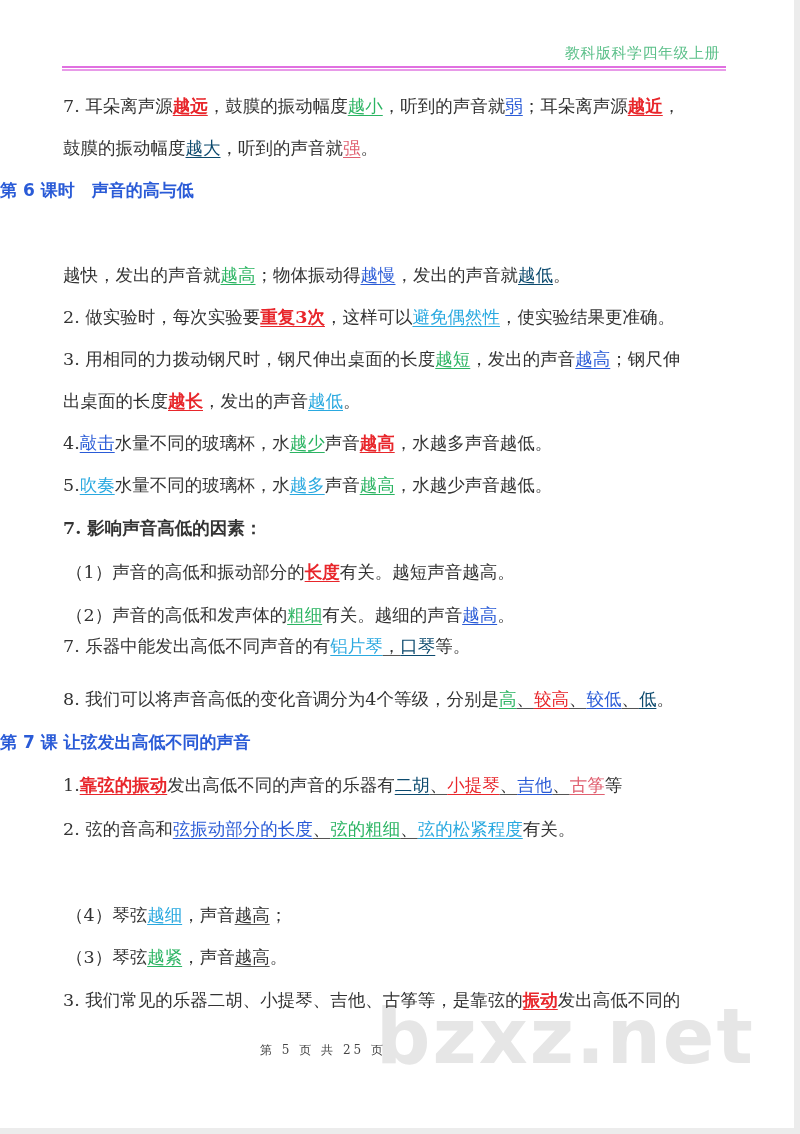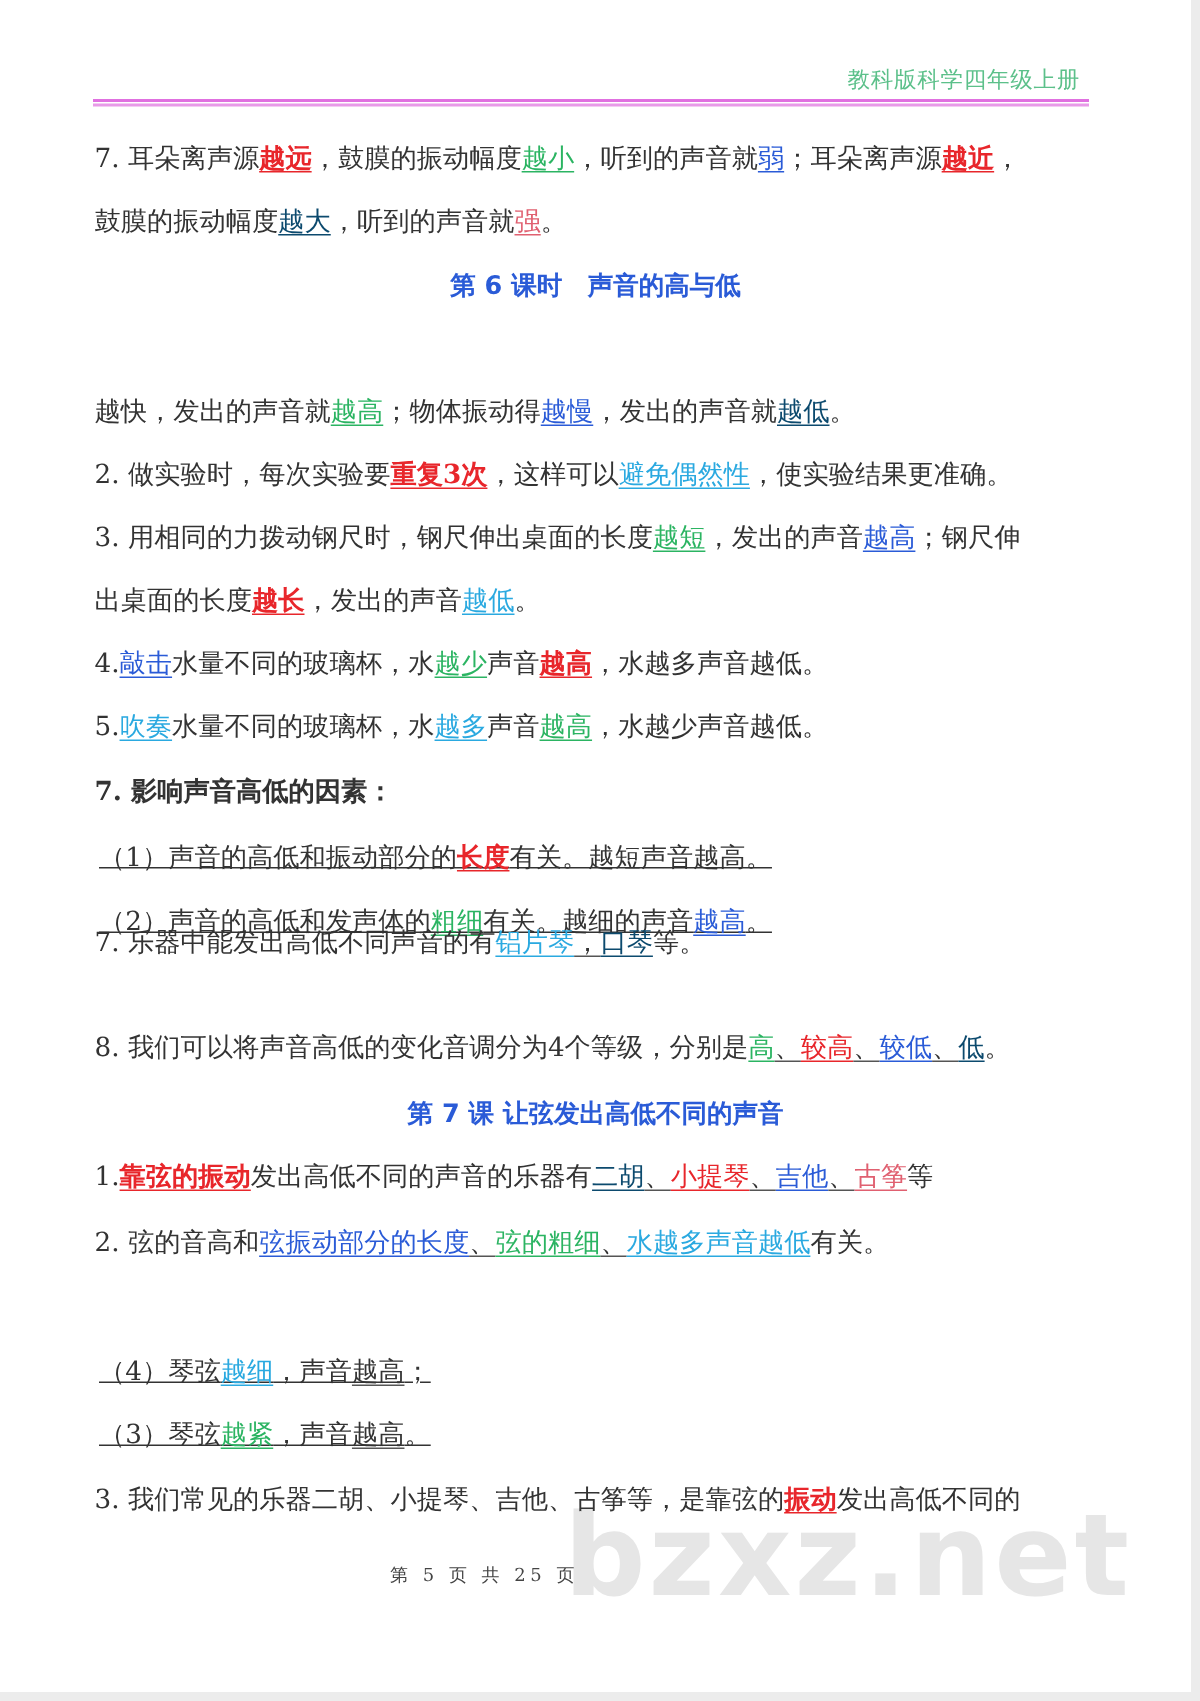--- a/index.html
+++ b/index.html
@@ -3,22 +3,22 @@
 <meta charset="utf-8">
 <style>
   html, body { margin:0; padding:0; }
   body { width:800px; height:1134px; background:#ececec; position:relative; overflow:hidden;
          font-family:"DejaVu Serif","Liberation Serif",serif; color:#333; }
   .page { position:absolute; left:0; top:0; width:794px; height:1128px; background:#fff; }
   .header-title { position:absolute; right:74px; top:44px; font-size:15px; color:#5cc08a; letter-spacing:0.5px; }
   .header-rule { position:absolute; left:62px; width:664px; top:66px; height:2px; background:#e070e0; }
   .header-rule2 { position:absolute; left:62px; width:664px; top:69px; height:2px; background:#e89ae8; }
   .line { position:absolute; left:63px; font-size:17.5px; white-space:nowrap; line-height:24px; }
-  .indent { left:66px;text-decoration:underline; }
-  .heading { position:absolute; left:0; width:794px; text-align:center; font-size:17px; font-weight:bold;
+  .indent { left:66px; }
+  .heading { position:absolute; left:0; width:794px; text-align:left; font-size:17px; font-weight:bold;
              color:#2a5bd7; font-family:"DejaVu Sans","Liberation Sans",sans-serif; }
   .bold { font-weight:bold; }
   .hl { text-decoration:underline; text-decoration-thickness:1px; text-underline-offset:3px; }
   .red { color:#e8262b; font-weight:bold; }
   .green { color:#2bb462; }
   .blue { color:#2a5bd7; }
   .purple { color:#0c4a6e; }
   .cyan { color:#2aa9e0; }
   .pink { color:#e06070; }
   .sep { text-decoration:underline; text-decoration-color:#555; text-underline-offset:3px; }
@@ -63,34 +63,34 @@
   <div class="line" style="top:473px">
     <span>5.</span><span class="hl cyan">吹奏</span><span>水量不同的玻璃杯，水</span><span class="hl cyan">越多</span><span>声音</span><span class="hl green">越高</span><span>，水越少声音越低。</span>
   </div>
   <div class="line bold" style="top:516px">7. 影响声音高低的因素：</div>
   <div class="line indent" style="top:560px">
     <span>（1）声音的高低和振动部分的</span><span class="hl red">长度</span><span>有关。越短声音越高。</span>
   </div>
   <div class="line indent" style="top:603px">
     <span>（2）声音的高低和发声体的</span><span class="hl green">粗细</span><span>有关。越细的声音</span><span class="hl blue">越高</span><span>。</span>
   </div>
-  <div class="line" style="top:617px">
+  <div class="line" style="top:634px">
     <span>7. 乐器中能发出高低不同声音的有</span><span class="hl cyan">铝片琴</span><span class="sep">，</span><span class="hl purple">口琴</span><span>等。</span>
   </div>
   <div class="line" style="top:687px">
     <span>8. 我们可以将声音高低的变化音调分为4个等级，分别是</span><span class="hl green">高</span><span class="sep">、</span><span class="hl red" style="font-weight:normal">较高</span><span class="sep">、</span><span class="hl blue">较低</span><span class="sep">、</span><span class="hl purple">低</span><span>。</span>
   </div>
 
   <div class="heading" style="top:731px">第 7 课  让弦发出高低不同的声音</div>
 
   <div class="line" style="top:773px">
     <span>1.</span><span class="hl red">靠弦的振动</span><span>发出高低不同的声音的乐器有</span><span class="hl purple">二胡</span><span class="sep">、</span><span class="hl red" style="font-weight:normal">小提琴</span><span class="sep">、</span><span class="hl blue">吉他</span><span class="sep">、</span><span class="hl pink">古筝</span><span>等</span>
   </div>
   <div class="line" style="top:817px">
-    <span>2. 弦的音高和</span><span class="hl blue">弦振动部分的长度</span><span class="sep">、</span><span class="hl green">弦的粗细</span><span class="sep">、</span><span class="hl cyan">水越多声音越低</span><span>有关。</span>
+    <span>2. 弦的音高和</span><span class="hl blue">弦振动部分的长度</span><span class="sep">、</span><span class="hl green">弦的粗细</span><span class="sep">、</span><span class="hl cyan">弦的松紧程度</span><span>有关。</span>
   </div>
   <div class="line indent" style="top:903px">
     <span>（4）琴弦</span><span class="hl cyan">越细</span><span>，声音</span><span class="ul-gray">越高</span><span>；</span>
   </div>
   <div class="line indent" style="top:945px">
     <span>（3）琴弦</span><span class="hl green">越紧</span><span>，声音</span><span class="ul-gray">越高</span><span>。</span>
   </div>
   <div class="line" style="top:988px">
     <span>3. 我们常见的乐器二胡、小提琴、吉他、古筝等，是靠弦的</span><span class="hl red">振动</span><span>发出高低不同的</span>
   </div>

